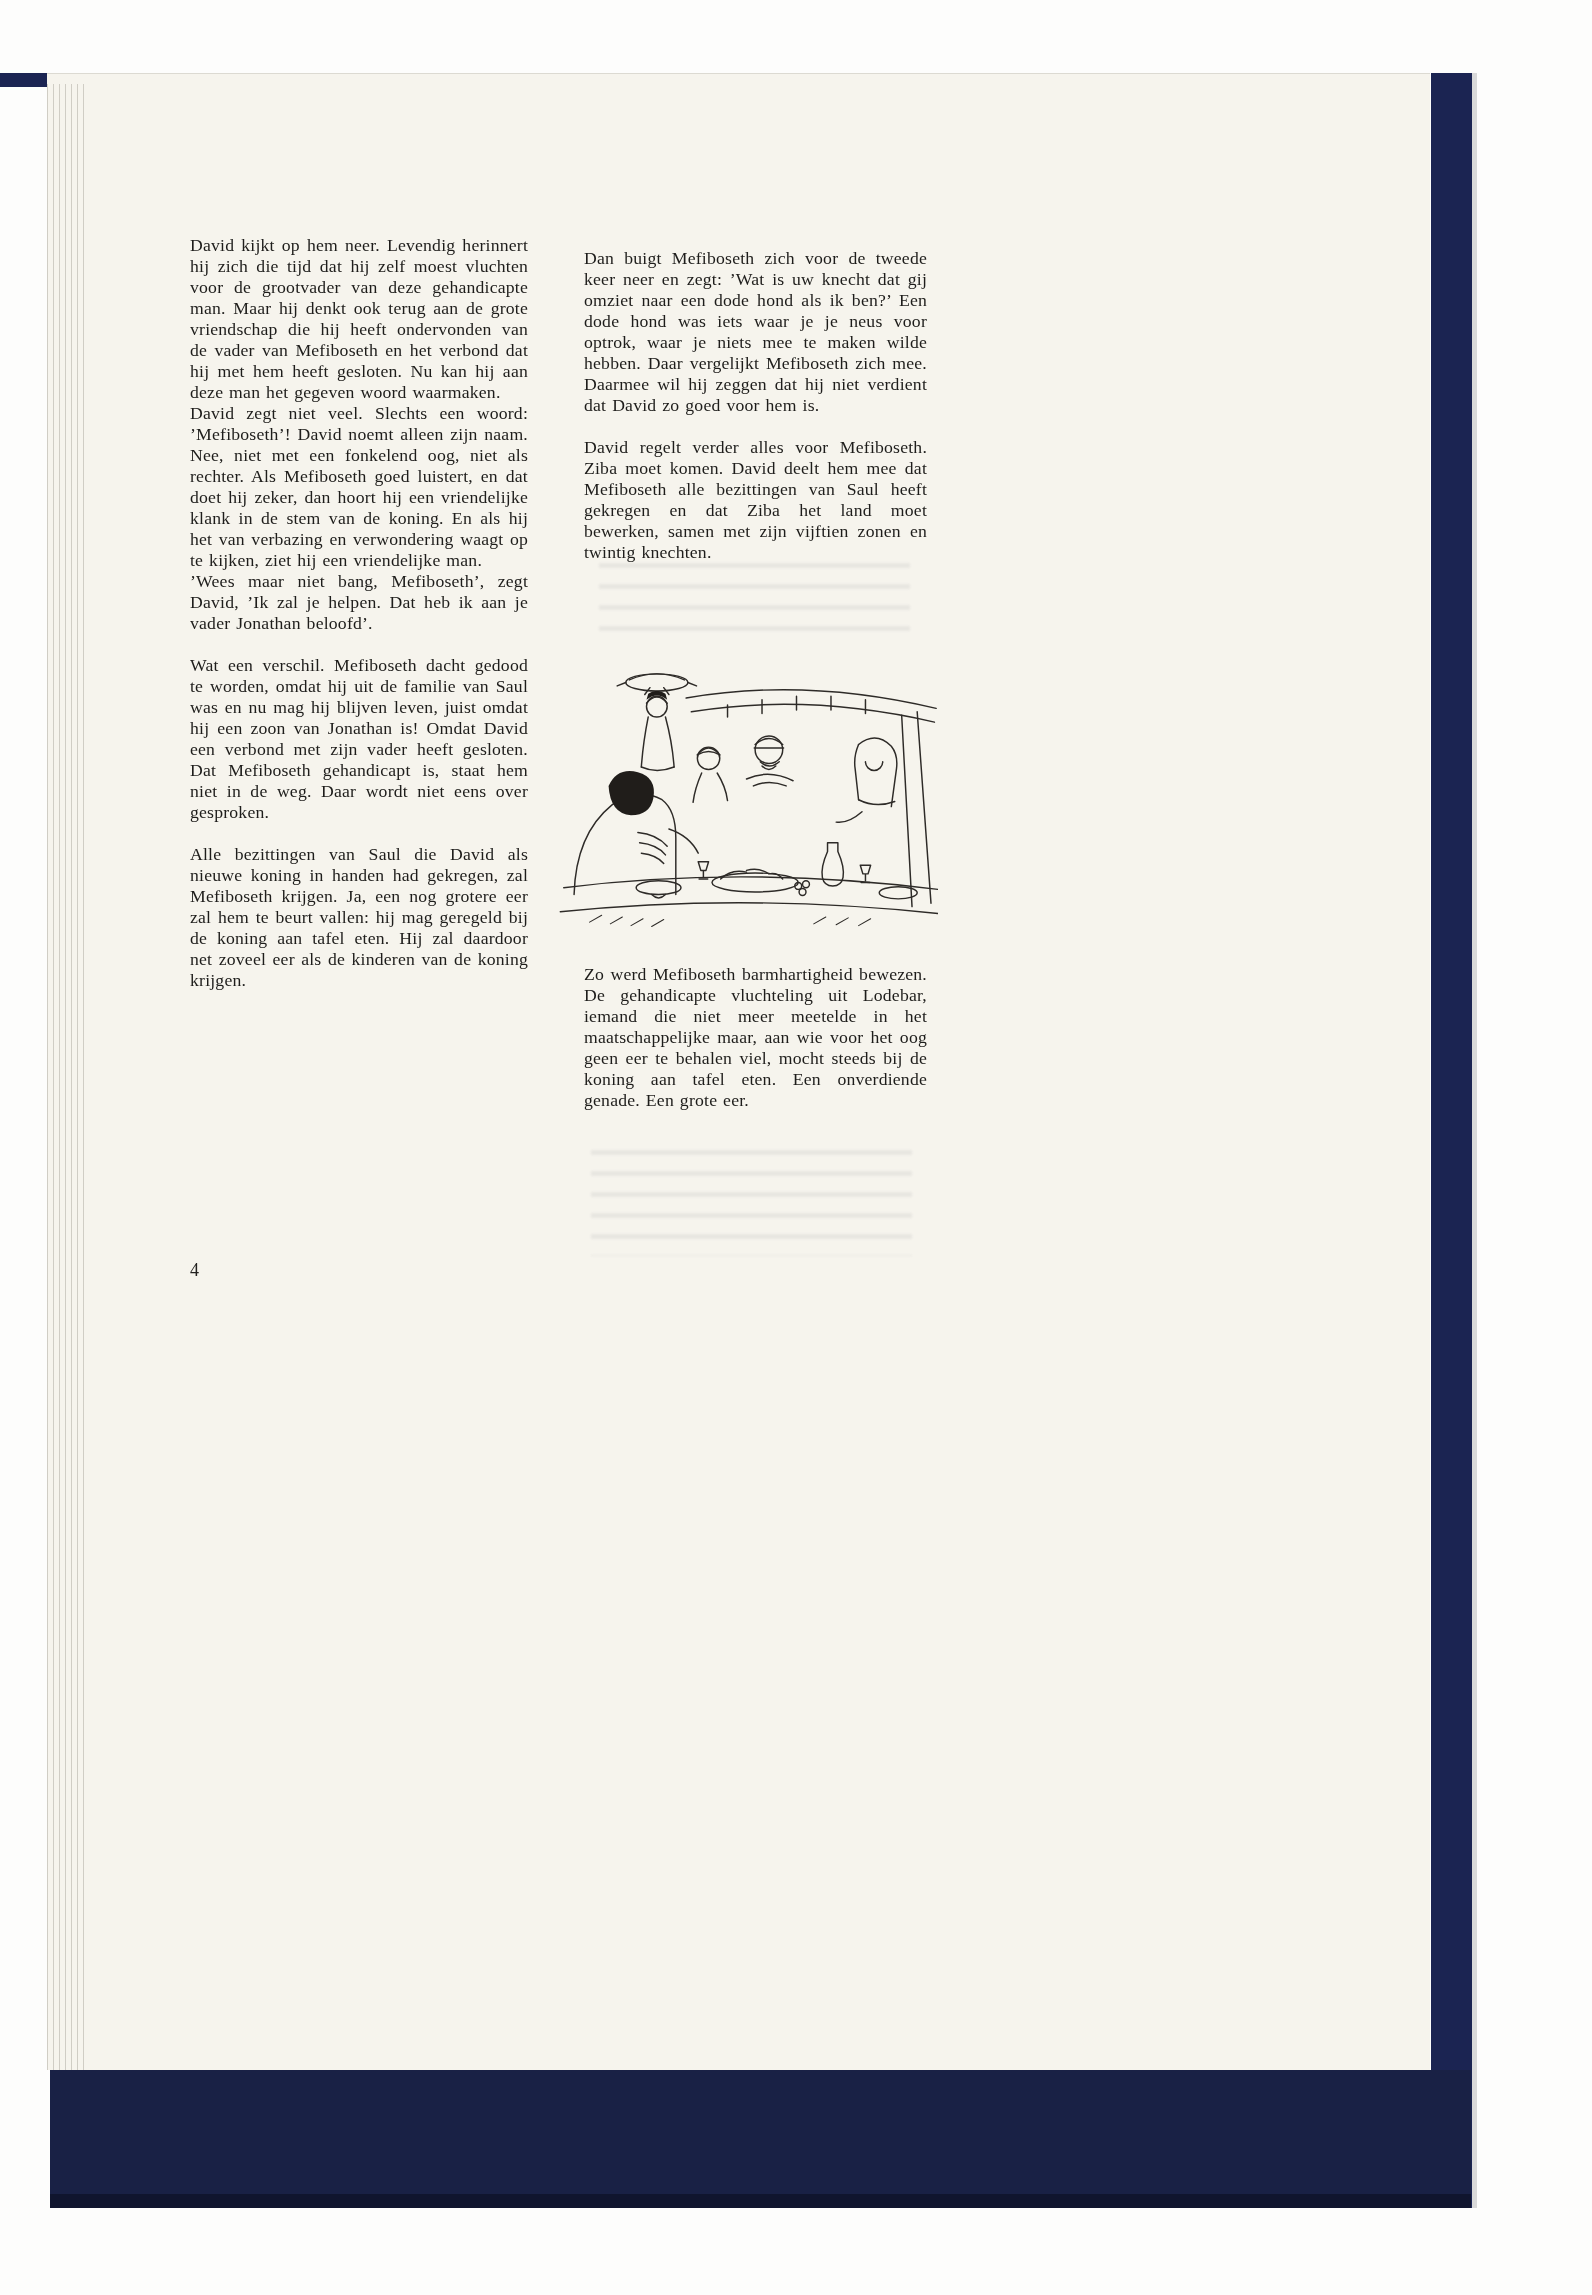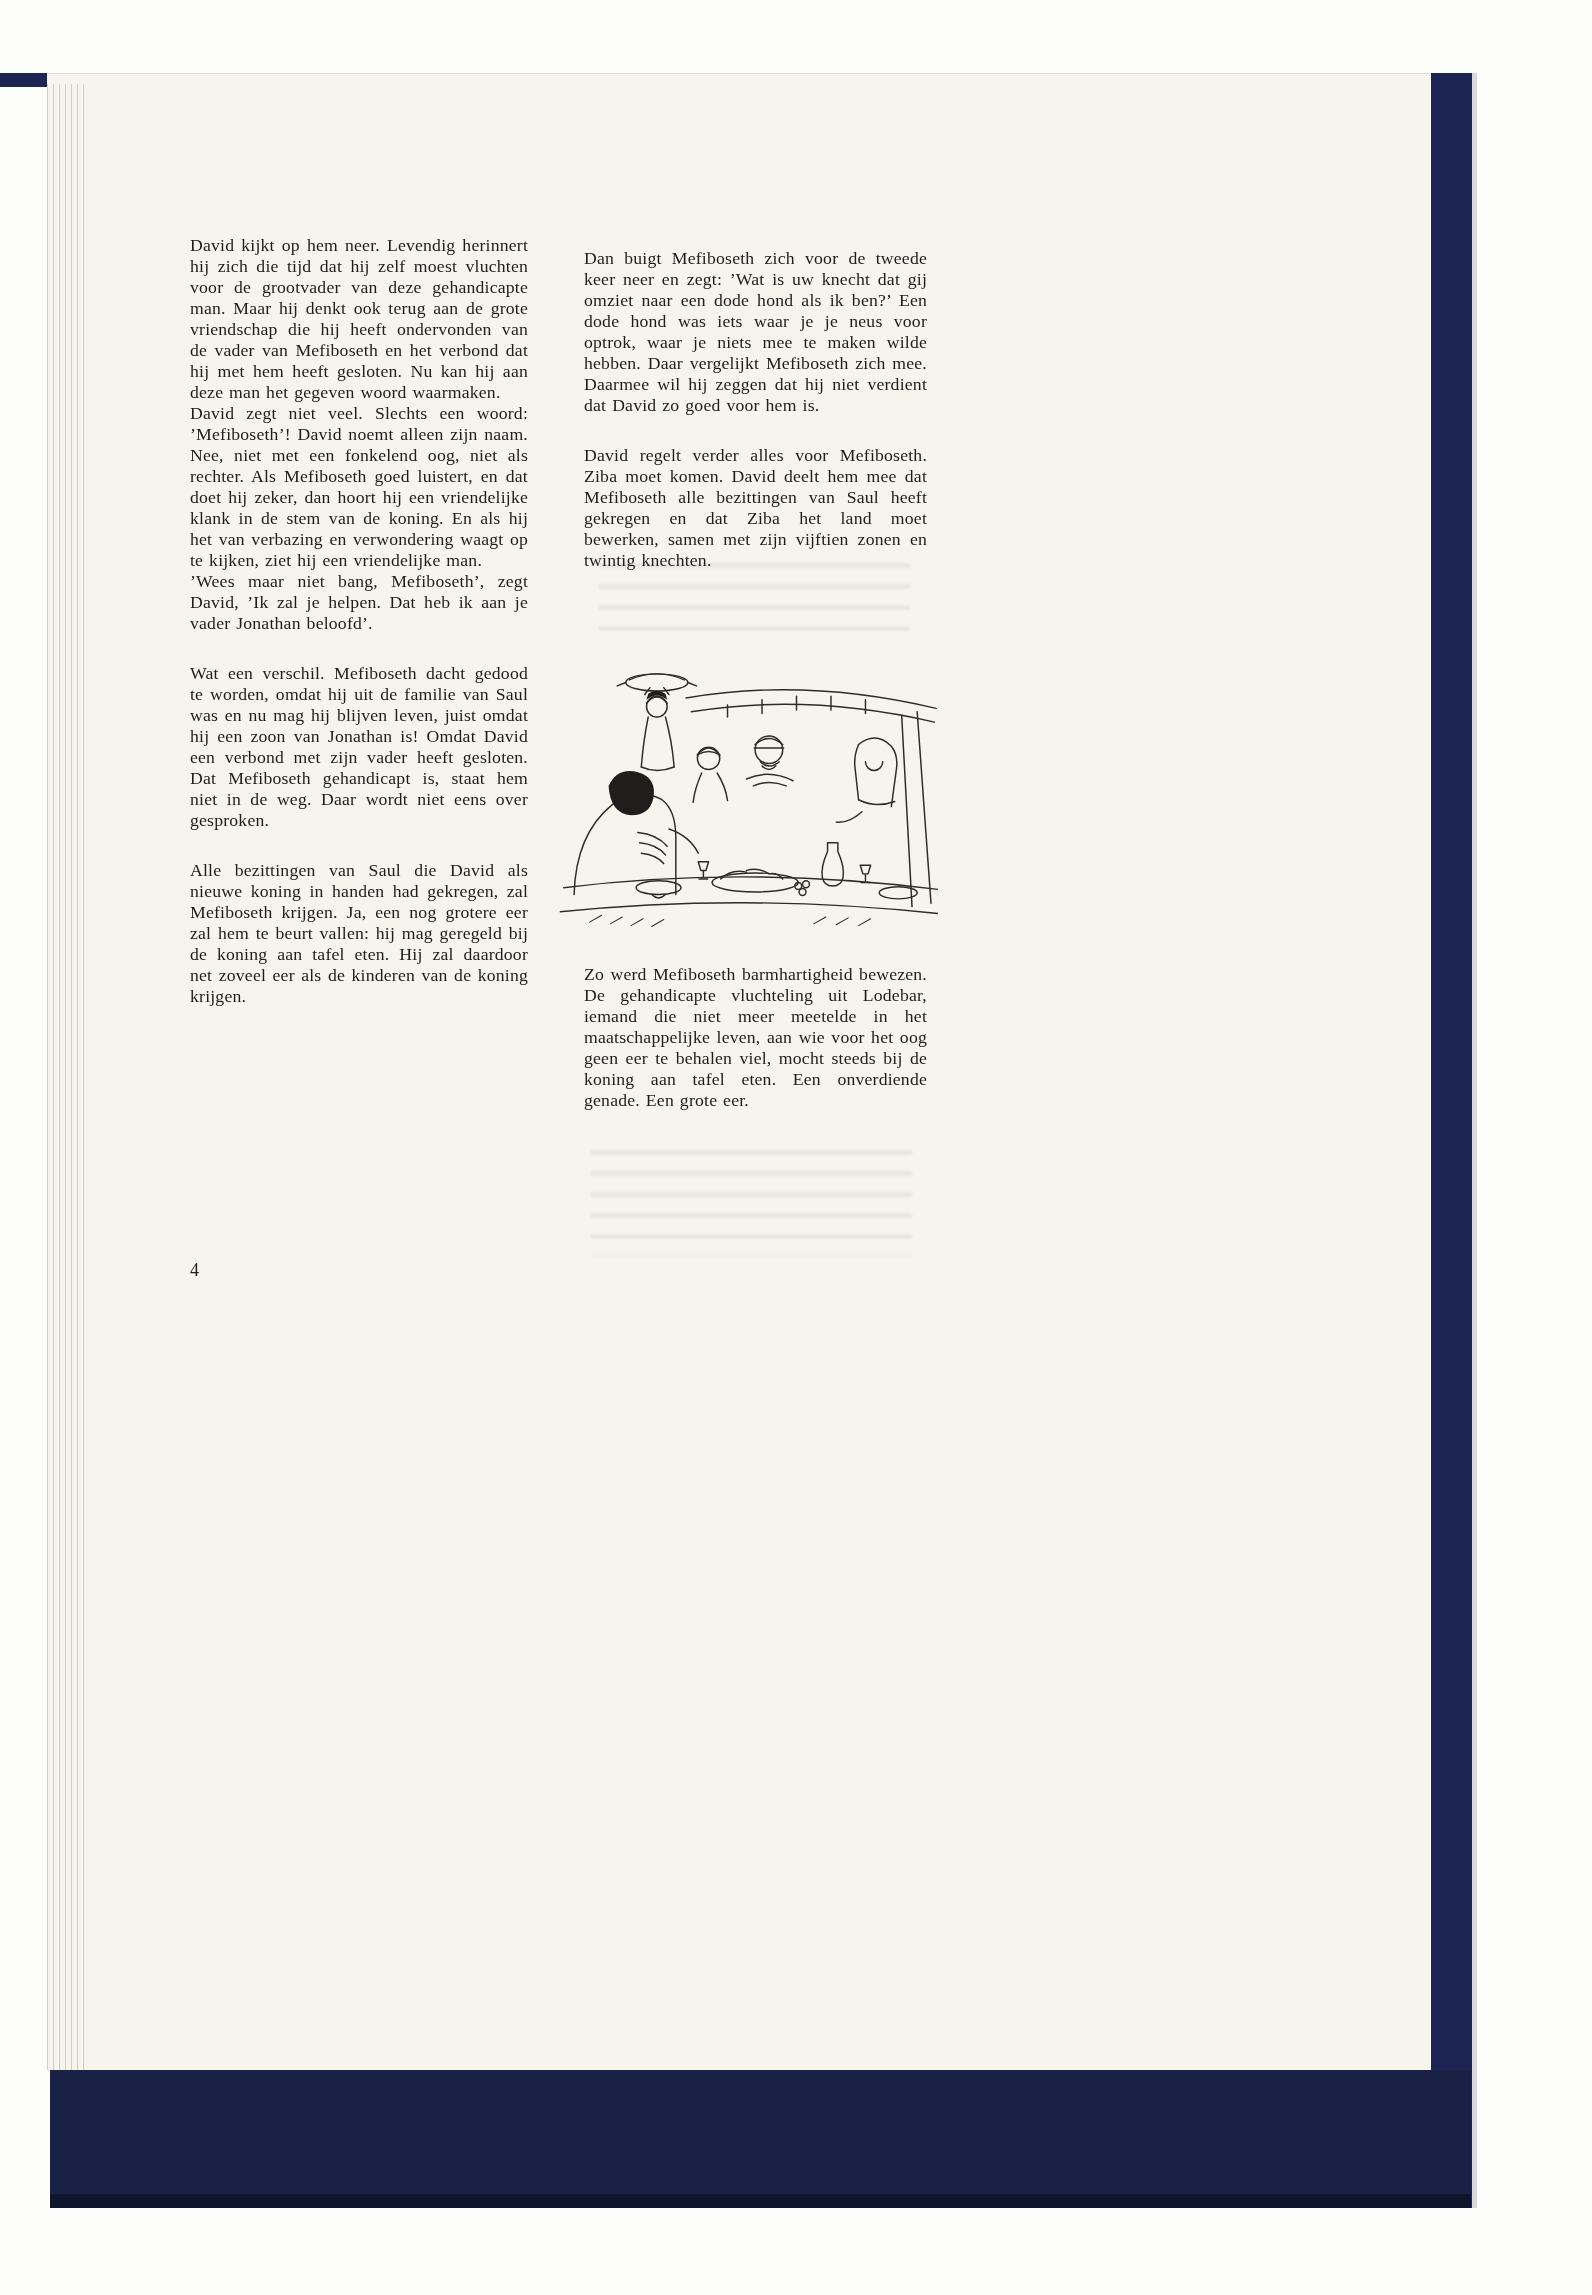--- a/index.html
+++ b/index.html
@@ -73,21 +73,21 @@
   .col {
     position: absolute;
     color: #1e1d1b;
     font-size: 17.7px;
     line-height: 21px;
     text-align: justify;
     letter-spacing: 0.2px;
     word-spacing: 1.3px;
   }
   .col p { margin: 0; }
-  .col p.gap { margin-top: 29px; font-family: Liberation Serif, serif; }
+  .col p.gap { margin-top: 21px; font-family: Liberation Serif, serif; }
 
   .col-left  { left: 143px; top: 161px; width: 338px; }
   .col-right { left: 537px; top: 174px; width: 343px; }
 
   .rc-bottom {
     position: absolute;
     left: 0; top: 716px;
     width: 343px;
   }
 
@@ -209,21 +209,21 @@
               <path d="M40 318 l 14 -8 M64 320 l 14 -8 M88 322 l 14 -8 M112 323 l 14 -8 M300 320 l 14 -8 M326 321 l 14 -8 M352 322 l 14 -8"></path>
             </g>
           </g>
 
           <path d="M62 160 q 10 -22 34 -16 q 22 6 18 30 q -4 20 -26 20 q -24 -2 -26 -34 z" fill="#201d1a"></path>
           <path d="M106 60 q 12 -10 24 0 l -2 -7 q -10 -7 -20 0 z" fill="#201d1a"></path>
         </svg>
       </figure>
 
       <div class="rc-bottom">
-        <p>Zo werd Mefiboseth barmhartigheid bewezen. De gehandicapte vluchteling uit Lodebar, iemand die niet meer meetelde in het maatschappelijke leven, aan wie voor het oog geen eer te behalen viel, mocht steeds bij de koning aan tafel eten. Een onverdiende genade. Een grote eer.</p>
+        <p>Zo werd Mefiboseth barmhartigheid bewezen. De gehandicapte vluchteling uit Lodebar, iemand die niet meer meetelde in het maatschappelijke maar, aan wie voor het oog geen eer te behalen viel, mocht steeds bij de koning aan tafel eten. Een onverdiende genade. Een grote eer.</p>
       </div>
     </div>
 
     <div class="page-number">4</div>
   </div>
 
 </div>
 
 
 </body></html>

